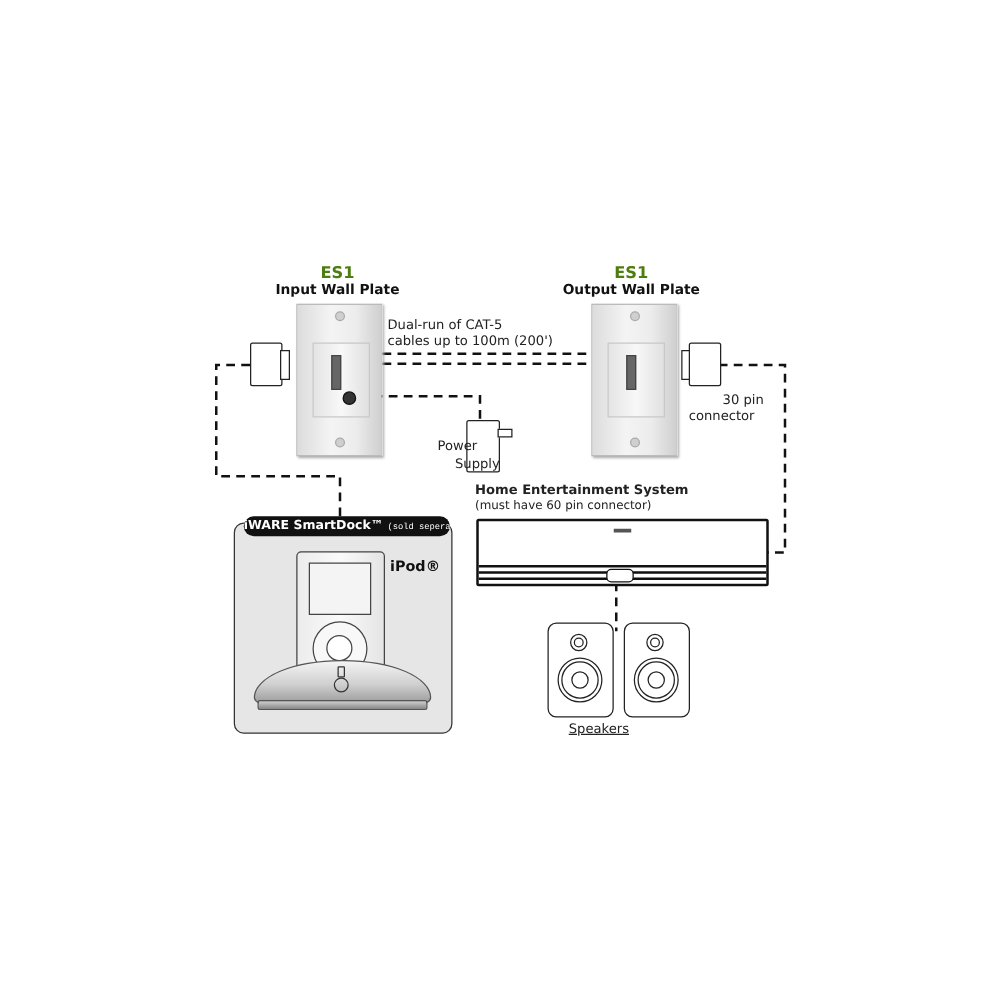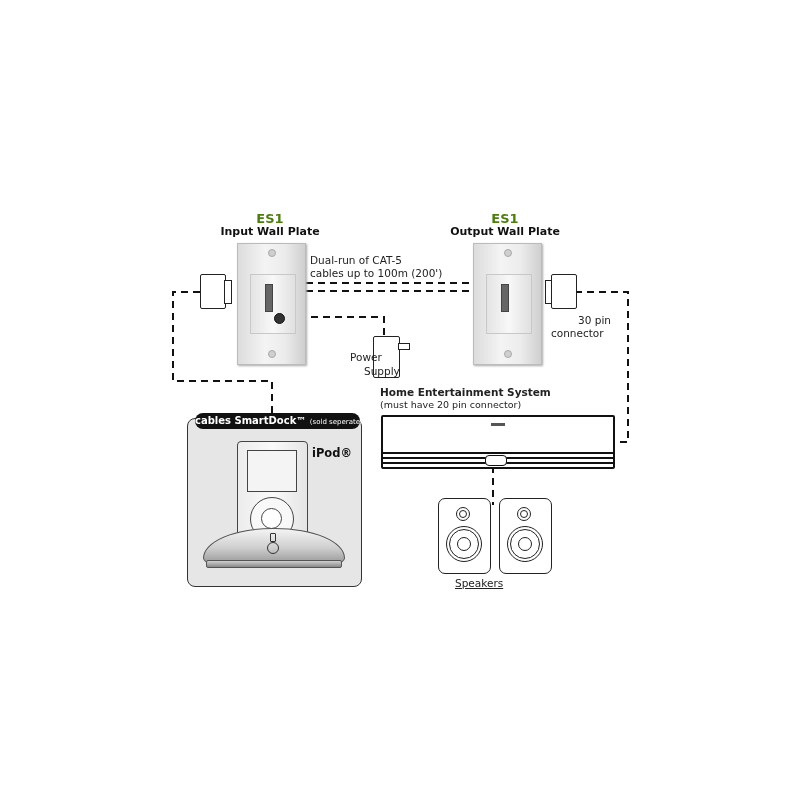--- a/index.html
+++ b/index.html
@@ -67,33 +67,33 @@
   </div>
   <div class="screw" style="top:106px;left:30px;"></div>
 </div>
 
 <div class="abs conn-tab" style="left:545px;top:280px;width:6px;height:22px;"></div>
 <div class="abs conn-body" style="left:551px;top:274px;width:24px;height:33px;"></div>
 <div class="abs lbl" style="left:551px;top:313px;width:60px;text-align:right;">30 pin</div>
 <div class="abs lbl" style="left:551px;top:326px;width:60px;text-align:left;">connector</div>
 
 <div class="abs lbl" style="left:380px;top:385px;width:230px;font-weight:bold;">Home Entertainment System</div>
-<div class="abs lbl" style="left:380px;top:398px;width:230px;font-size:9.5px;">(must have 20 pin connector)</div>
+<div class="abs lbl" style="left:380px;top:398px;width:230px;font-size:9.5px;">(must have 60 pin connector)</div>
 <div class="abs" style="left:381px;top:415px;width:230px;height:50px;border:2px solid #111;background:#fff;border-radius:2px;">
   <div style="position:absolute;left:108px;top:6px;width:14px;height:3px;background:#555;"></div>
   <div style="position:absolute;left:0;right:0;top:35px;height:1.5px;background:#111;"></div>
   <div style="position:absolute;left:0;right:0;top:40px;height:1.5px;background:#111;"></div>
   <div style="position:absolute;left:0;right:0;top:45px;height:1.5px;background:#111;"></div>
   <div style="position:absolute;left:102px;top:38px;width:20px;height:9px;border:1.5px solid #111;border-radius:4px;background:#fff;"></div>
 </div>
 
 <div class="abs" style="left:187px;top:418px;width:173px;height:167px;background:#e6e6e6;border:1.5px solid #333;border-radius:8px;"></div>
 <div class="abs" style="left:195px;top:413px;width:165px;height:16px;background:#111;border-radius:8px;color:#fff;font-size:10px;font-weight:bold;line-height:16px;text-align:center;white-space:nowrap;">
-  <span>cables SmartDock™</span>
-  <span style="font-size:7px;font-weight:normal;">(sold seperately)</span>
+  <span>iWARE SmartDock™</span>
+  <span style="font-size:7px;font-weight:normal;font-family:Liberation Mono, monospace;">(sold seperately)</span>
 </div>
 <div class="abs" style="left:312px;top:446px;font-size:11.5px;font-weight:bold;color:#111;">iPod®</div>
 
 <div class="abs" style="left:237px;top:441px;width:69px;height:100px;background:linear-gradient(90deg,#ececec,#fafafa,#e4e4e4);border:1.5px solid #444;border-radius:4px;">
   <div style="position:absolute;left:9px;top:8px;width:48px;height:40px;background:#f4f4f4;border:1.5px solid #444;"></div>
   <div style="position:absolute;left:12px;top:55px;width:42px;height:42px;border-radius:50%;border:1.5px solid #444;background:#f8f8f8;">
     <div style="position:absolute;left:10px;top:10px;width:19px;height:19px;border-radius:50%;border:1.5px solid #444;background:#fff;"></div>
   </div>
 </div>
 

